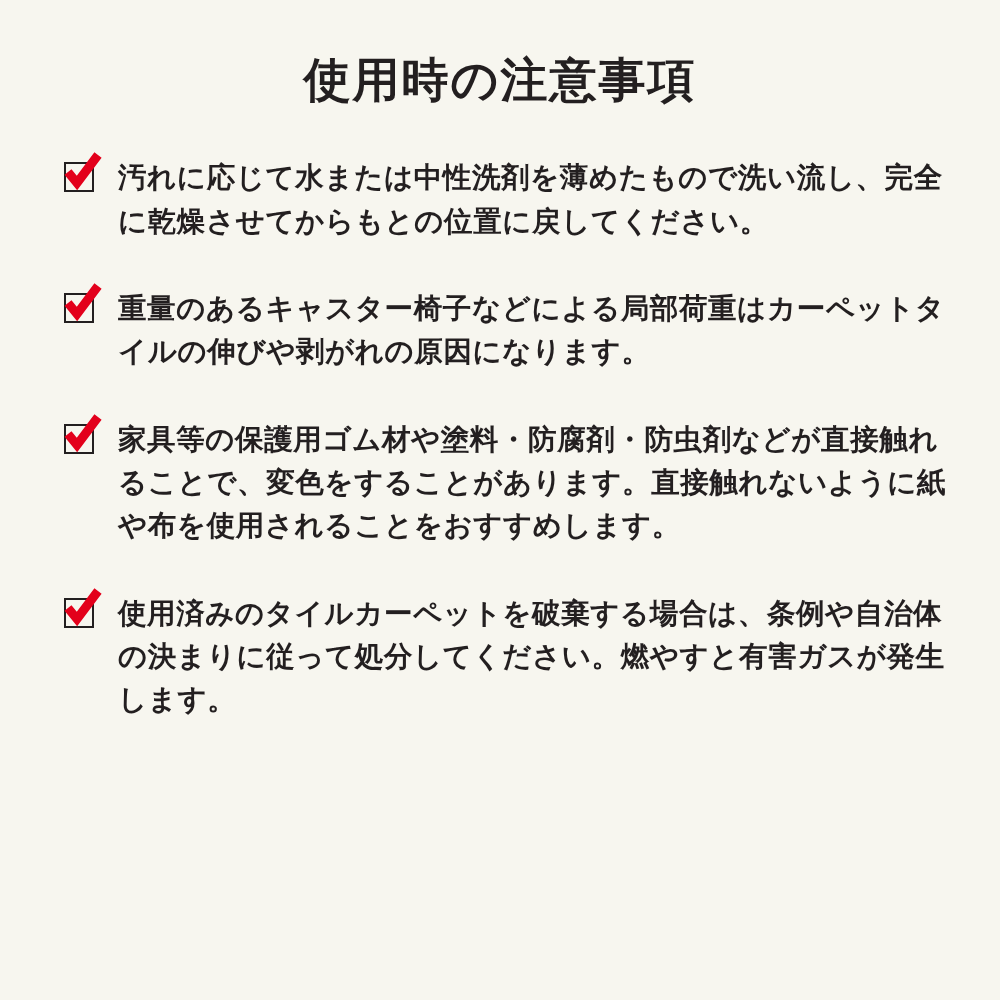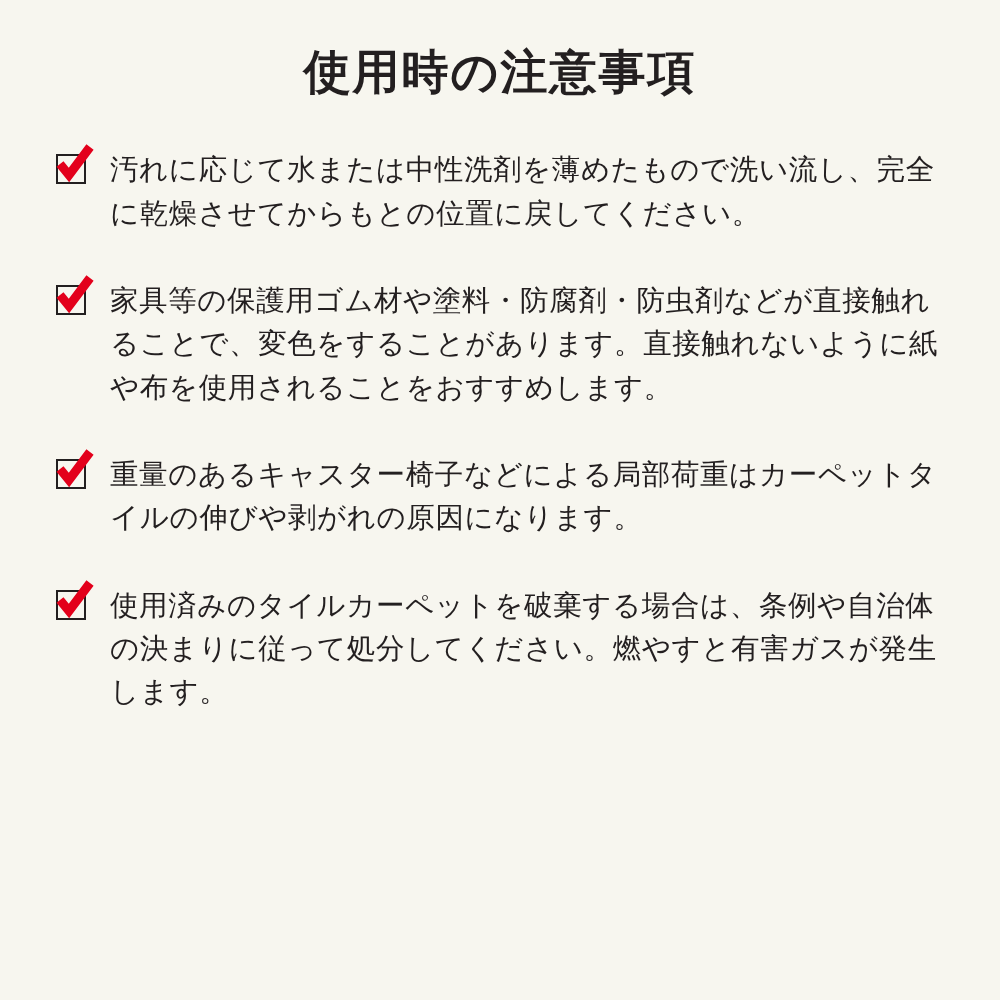--- a/index.html
+++ b/index.html
@@ -12,21 +12,21 @@
     background: #f7f6ef;
     font-family: "Liberation Sans", "DejaVu Sans", sans-serif;
     color: #231f20;
     overflow: hidden;
   }
   .page {
     position: relative;
     width: 1000px;
     height: 1000px;
     box-sizing: border-box;
-    padding: 0;
+    padding: 8px;
   }
   .page-title {
     text-align: center;
     font-size: 47px;
     font-weight: bold;
     letter-spacing: 2px;
     color: #231f20;
     margin: 0;
     padding-top: 44px;
     line-height: 1.2;
@@ -71,21 +71,21 @@
     top: -9px;
     width: 42px;
     height: 42px;
     overflow: visible;
   }
   .note-text {
     font-size: 28.5px;
     line-height: 1.52;
     letter-spacing: 0.6px;
     color: #231f20;
-    font-weight: 400;
+    font-weight: 700;
     max-width: 845px;
   }
 </style>
 </head>
 <body>
 
 <div class="page">
   <h1 class="page-title">使用時の注意事項</h1>
 
   <ul class="notes-list">
@@ -99,31 +99,31 @@
       <span class="note-text">汚れに応じて水または中性洗剤を薄めたもので洗い流し、完全に乾燥させてからもとの位置に戻してください。</span>
     </li>
 
     <li class="note-item">
       <span class="check-box">
         <span class="box"></span>
         <svg viewBox="0 0 42 42" aria-hidden="true">
           <path d="M6 19 L15 30 L36 2" fill="none" stroke="#e3001b" stroke-width="9" stroke-linecap="butt" stroke-linejoin="miter"></path>
         </svg>
       </span>
-      <span class="note-text">家具等の保護用ゴム材や塗料・防腐剤・防虫剤などが直接触れることで、変色をすることがあります。直接触れないように紙や布を使用されることをおすすめします。</span>
+      <span class="note-text">重量のあるキャスター椅子などによる局部荷重はカーペットタイルの伸びや剥がれの原因になります。</span>
     </li>
 
     <li class="note-item">
       <span class="check-box">
         <span class="box"></span>
         <svg viewBox="0 0 42 42" aria-hidden="true">
           <path d="M6 19 L15 30 L36 2" fill="none" stroke="#e3001b" stroke-width="9" stroke-linecap="butt" stroke-linejoin="miter"></path>
         </svg>
       </span>
-      <span class="note-text">重量のあるキャスター椅子などによる局部荷重はカーペットタイルの伸びや剥がれの原因になります。</span>
+      <span class="note-text">家具等の保護用ゴム材や塗料・防腐剤・防虫剤などが直接触れることで、変色をすることがあります。直接触れないように紙や布を使用されることをおすすめします。</span>
     </li>
 
     <li class="note-item">
       <span class="check-box">
         <span class="box"></span>
         <svg viewBox="0 0 42 42" aria-hidden="true">
           <path d="M6 19 L15 30 L36 2" fill="none" stroke="#e3001b" stroke-width="9" stroke-linecap="butt" stroke-linejoin="miter"></path>
         </svg>
       </span>
       <span class="note-text">使用済みのタイルカーペットを破棄する場合は、条例や自治体の決まりに従って処分してください。燃やすと有害ガスが発生します。</span>

